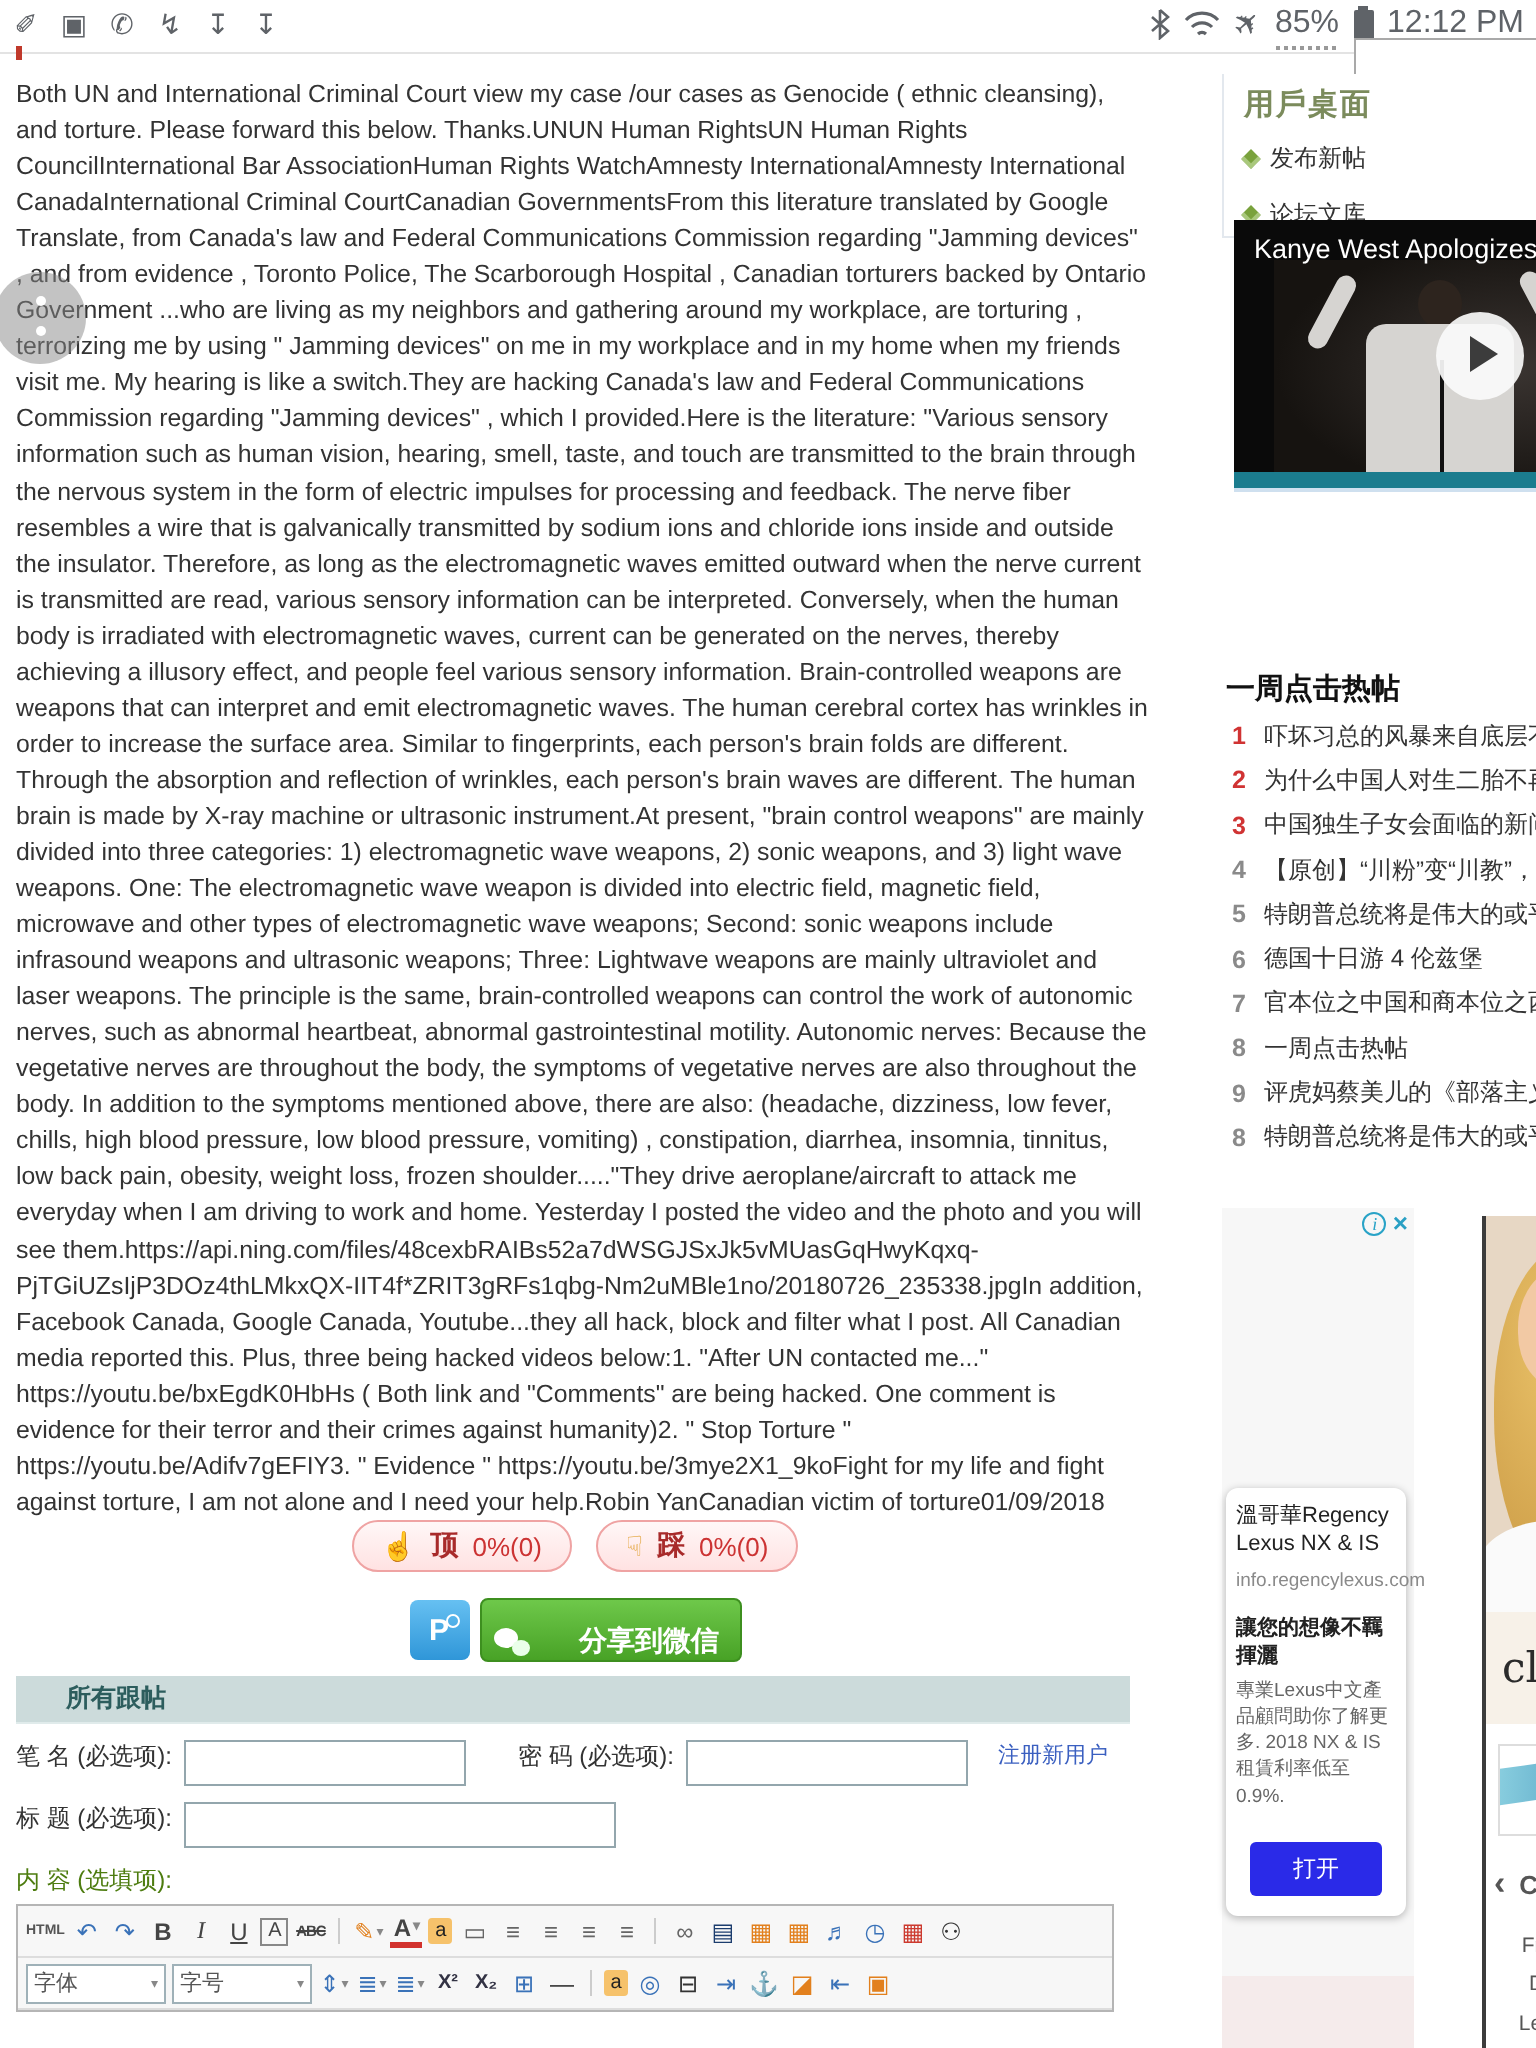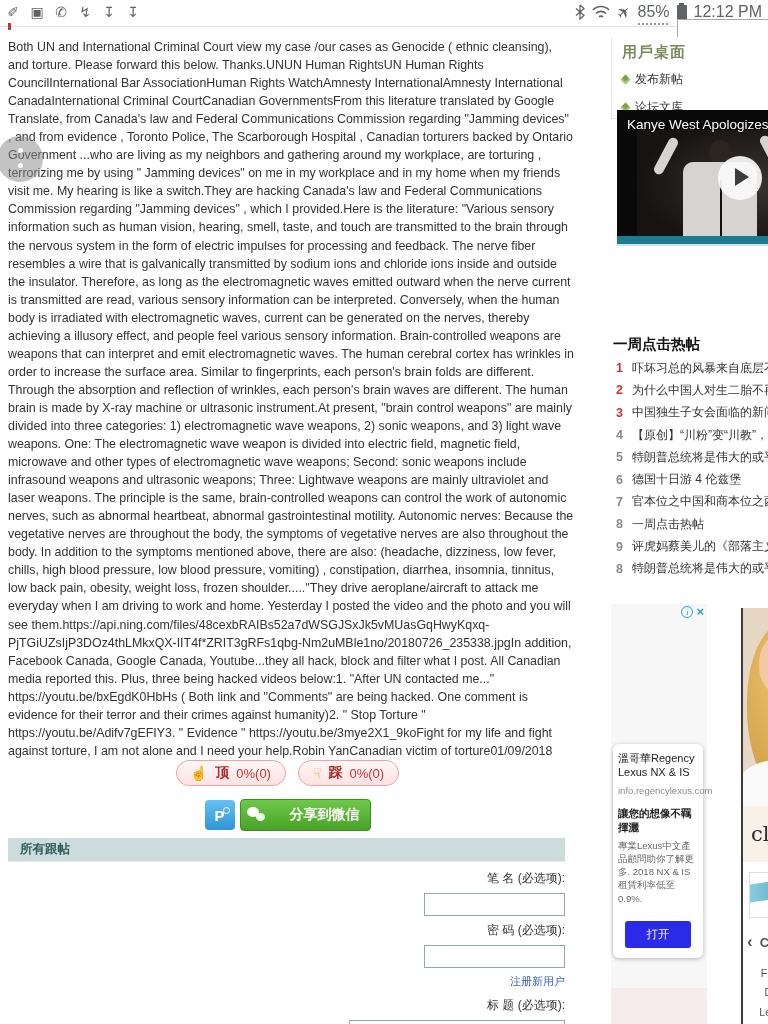--- a/index.html
+++ b/index.html
@@ -38,30 +38,30 @@
   .vote-label{font-weight:bold;color:#a82a2a;font-size:14px;}
   .vote-val{color:#cc3333;}
   .share-row{position:absolute;top:799px;left:0;width:575px;display:flex;justify-content:center;
              align-items:center;gap:5px;}
   .share-sq{width:30px;height:30px;border-radius:4px;background:linear-gradient(#66c0f2,#2f96d8);
             color:#fff;font-weight:bold;display:flex;align-items:center;justify-content:center;
             font-size:15px;position:relative;cursor:pointer;}
   .share-sq::after{content:"";position:absolute;right:5px;top:7px;width:5px;height:5px;border:1.5px solid #fff;border-radius:50%;}
   .wechat-btn{height:30px;border-radius:4px;background:linear-gradient(#6ec84a,#48a226);
               border:1px solid #3d8f1f;color:#fff;font-size:14px;font-weight:bold;display:flex;
-              align-items:center;padding:0 10px 0 6px;gap:23px;cursor:pointer;}
+              align-items:flex-end;padding:0 10px 0 6px;gap:23px;cursor:pointer;}
   .wx-icon{position:relative;width:20px;height:16px;display:inline-block;}
   .wx-icon::before{content:"";position:absolute;left:0;top:0;width:12px;height:10px;background:#fff;border-radius:50%;}
   .wx-icon::after{content:"";position:absolute;left:9px;top:6px;width:9px;height:8px;background:#eaffea;border-radius:50%;}
 
   
   .reply{position:absolute;top:838px;left:8px;width:557px;font-size:12px;}
-  .reply-tab{height:23px;line-height:23px;padding-left:12px;font-weight:bold;color:#2c5d5d;
+  .reply-tab{height:23px;line-height:23px;padding-left:25px;font-weight:bold;color:#2c5d5d;
              background:#ccdbdb;border-bottom:1px solid #e0ebeb;font-size:12.5px;cursor:pointer;}
-  .form-row{display:flex;align-items:flex-end;margin-top:8px;gap:6px;flex-direction:column;}
+  .form-row{display:flex;align-items:flex-start;margin-top:8px;gap:6px;}
   .form-row label{color:#333;}
   .form-row input{height:19px;border:1px solid #93a6ad;background:#fff;width:135px;}
   .title-input{width:210px !important;}
   .register-link{color:#3a5fc0;font-size:11px;margin-left:9px;cursor:pointer;}
   .content-label{margin-top:8px;color:#4d7c0f;}
 
   
   .editor{margin-top:3px;border:1px solid #b5b5b5;width:549px;box-sizing:border-box;background:#fff;}
   .tb-row{display:flex;align-items:center;gap:3px;padding:2px 4px;background:#f7f7f7;
           border-bottom:1px solid #ddd;height:21px;}

